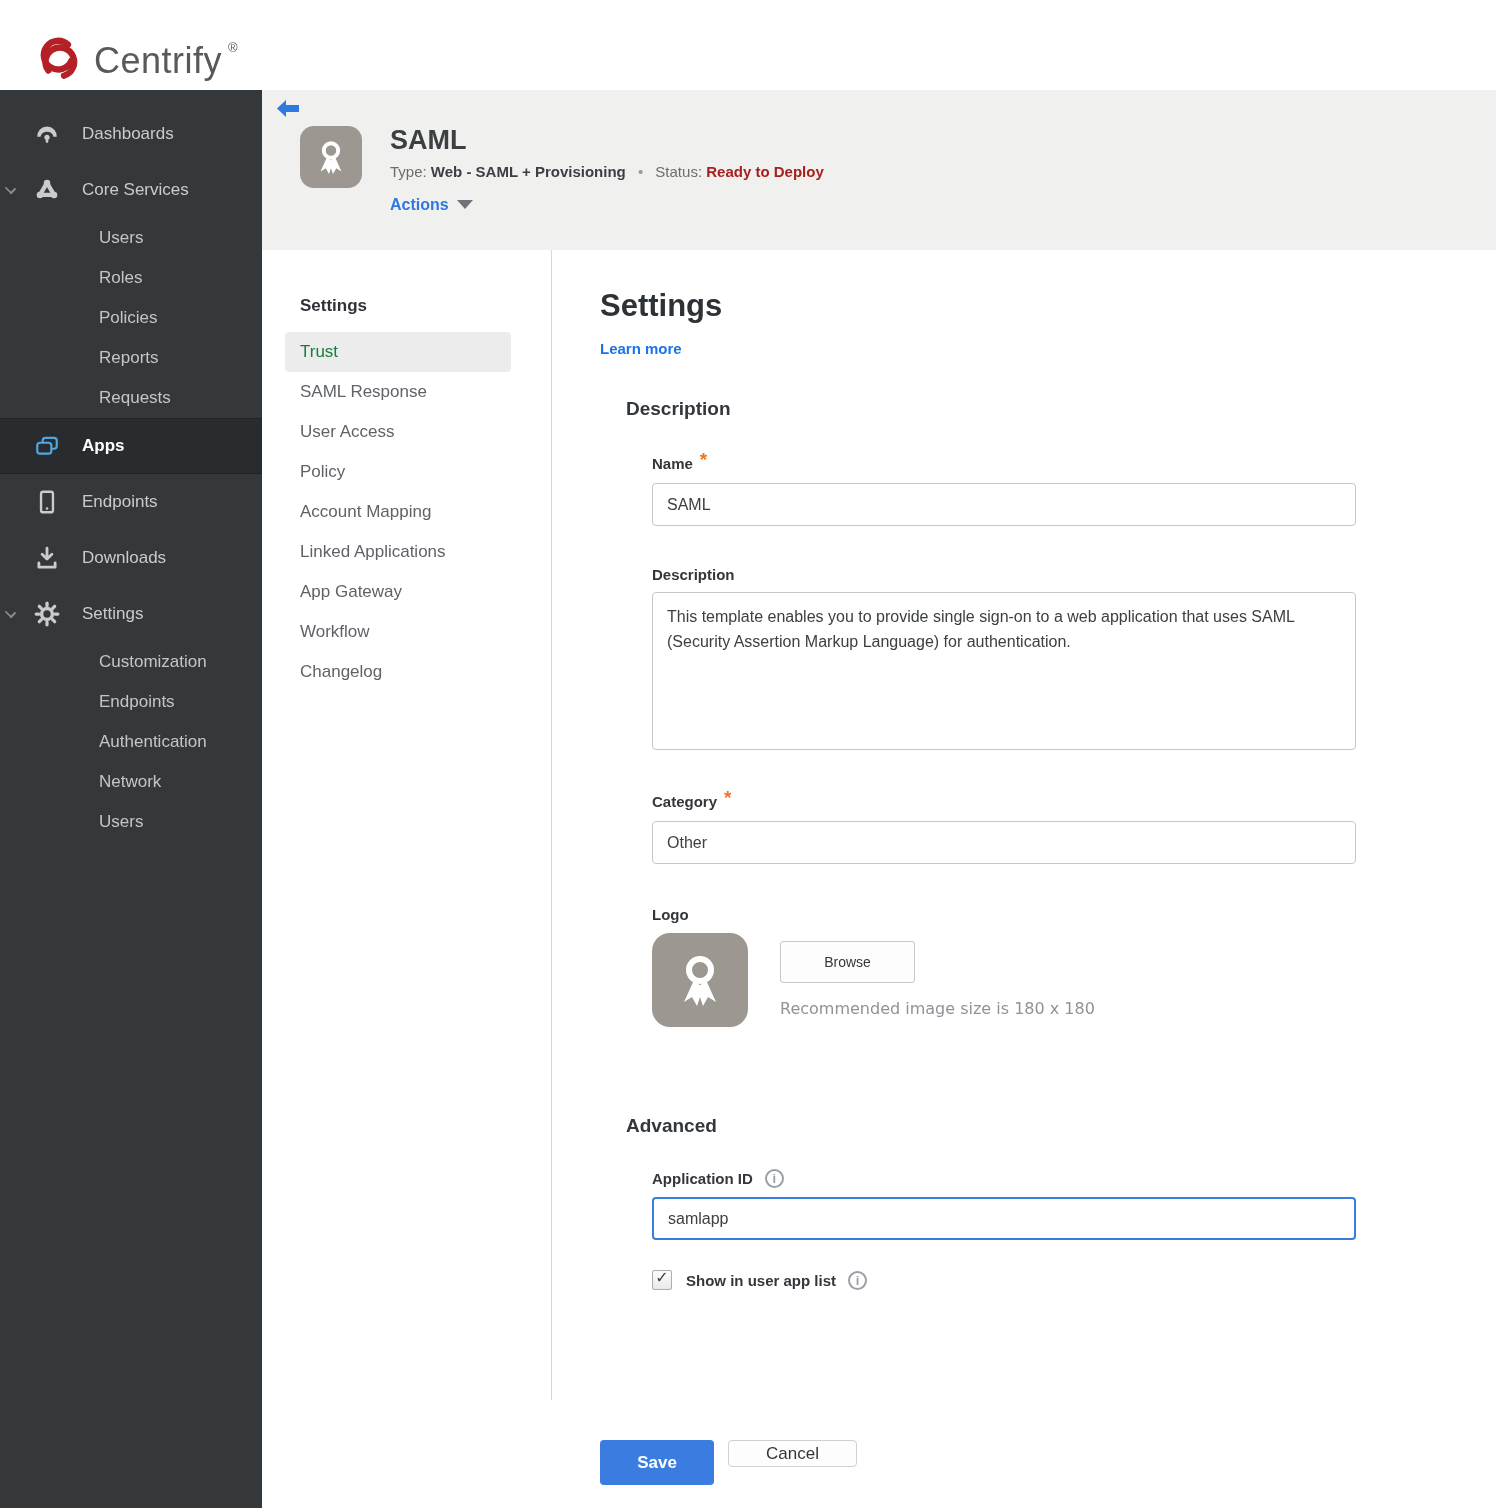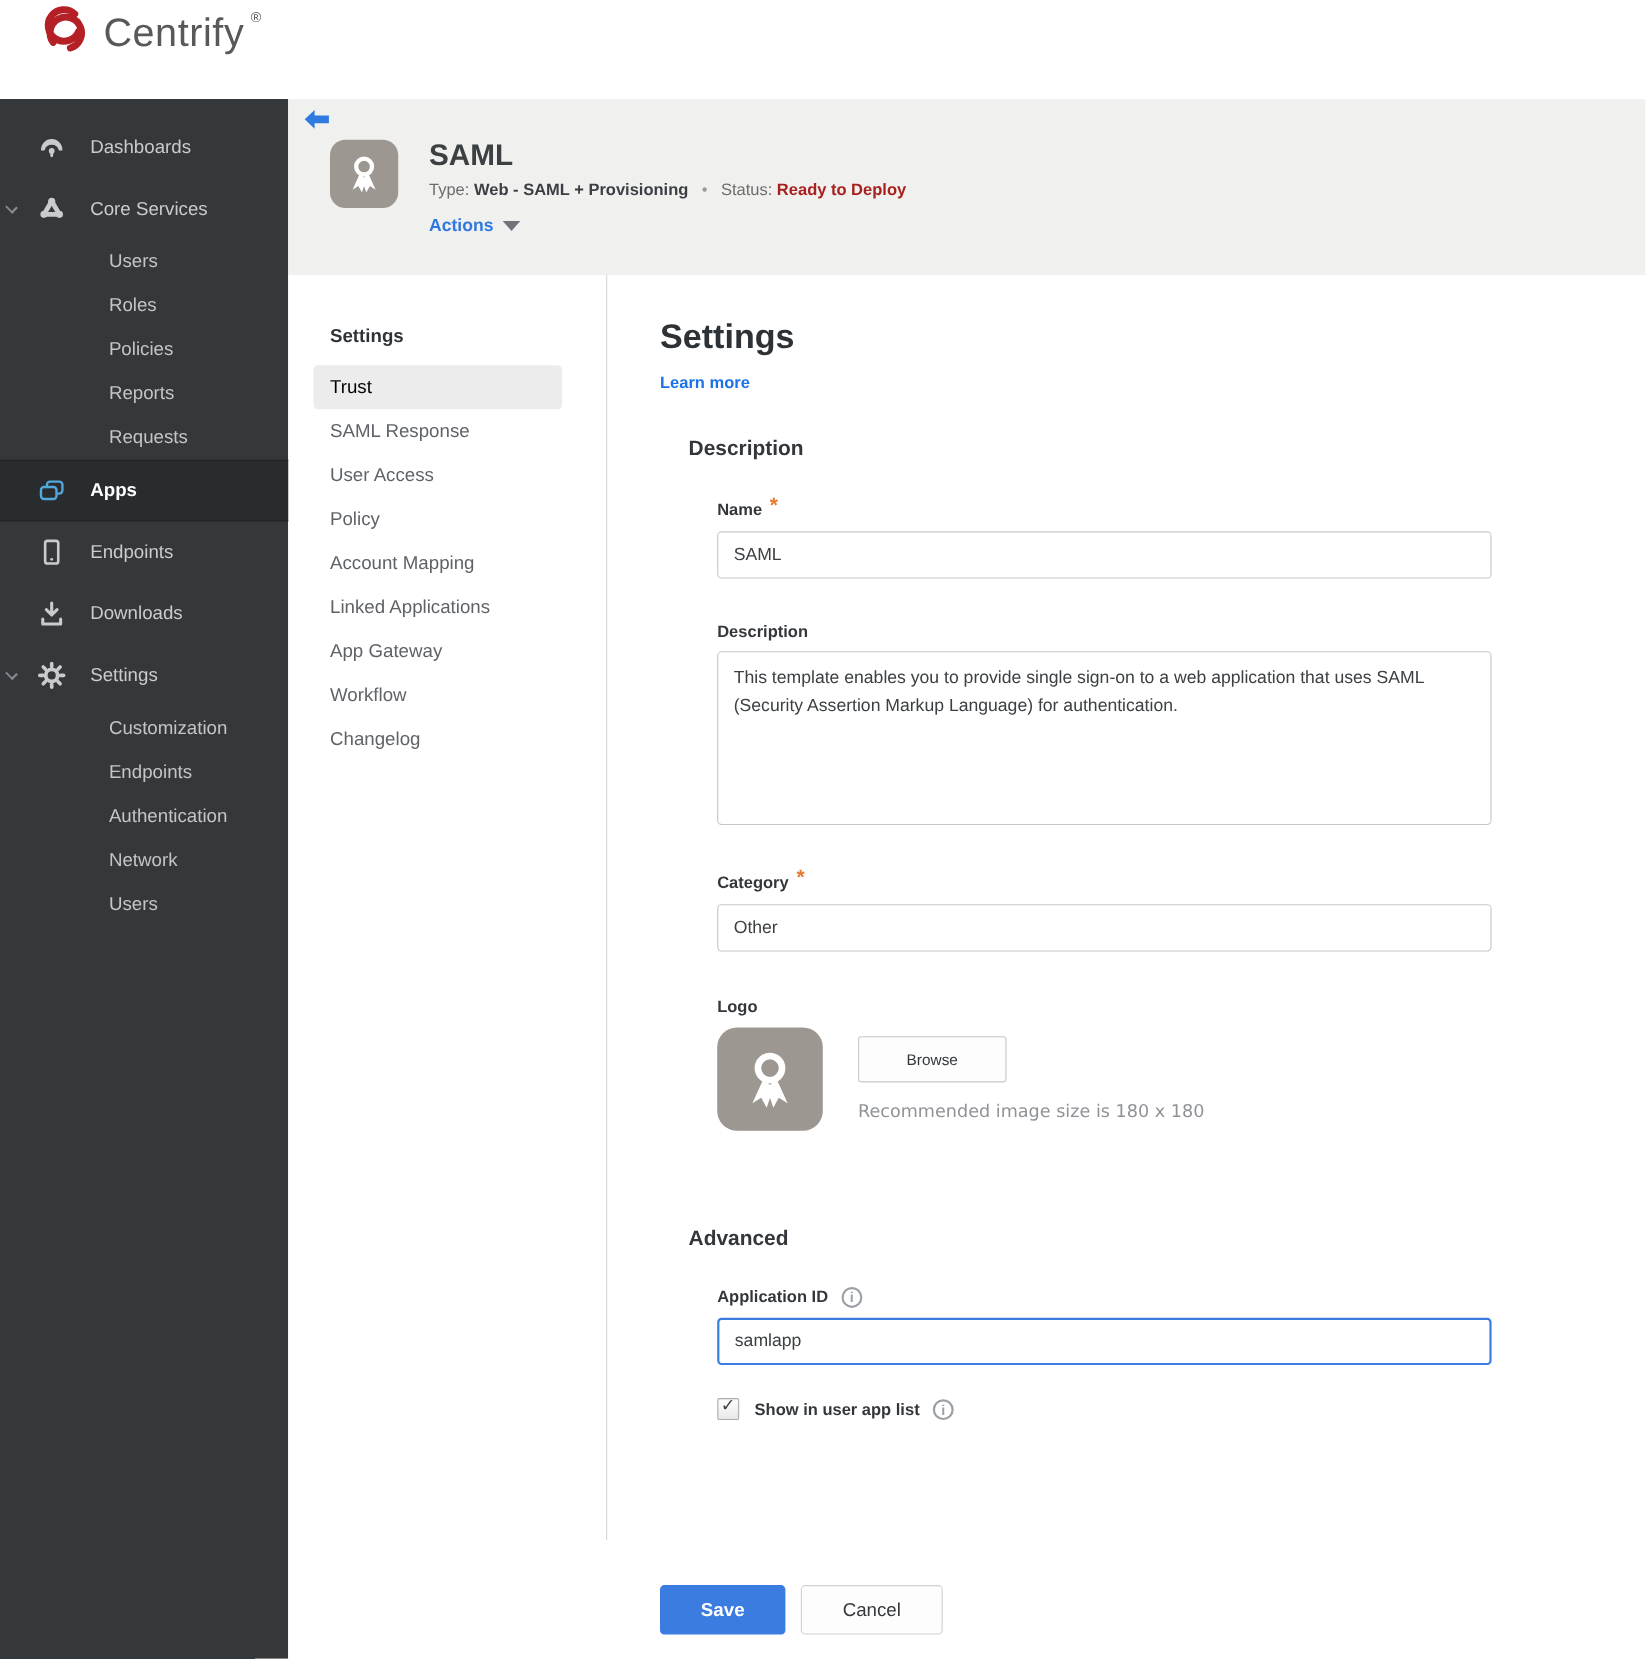--- a/index.html
+++ b/index.html
@@ -5,21 +5,21 @@
   * { margin: 0; padding: 0; box-sizing: border-box; }
   html, body { width: 1496px; height: 1508px; }
   body {
     font-family: "Liberation Sans", "DejaVu Sans", sans-serif;
     background: #ffffff;
     color: #3c4043;
     overflow: hidden;
   }
 
   
-  .topbar { height: 90px; background: #ffffff; display: flex; align-items: flex-start; padding-left: 30px; }
+  .topbar { height: 90px; background: #ffffff; display: flex; align-items: flex-end; padding-left: 30px; }
   .brand { display: flex; align-items: center; gap: 10px; }
   .brand-name { font-size: 36px; font-weight: 500; color: #58595b; letter-spacing: 0.5px; }
   .brand-reg { font-size: 13px; color: #58595b; align-self: flex-start; margin-top: 8px; margin-left: -4px; }
 
   
   .shell { display: flex; height: 1418px; }
 
   
   .sidebar { width: 262px; background: #34383b; flex: none; padding-top: 16px; }
   .nav-item { position: relative; display: flex; align-items: center; height: 56px; cursor: pointer; }
@@ -49,21 +49,21 @@
   .actions-label { font-size: 16px; font-weight: 700; color: #2f78e0; }
   .caret-down { width: 0; height: 0; border-left: 8px solid transparent; border-right: 8px solid transparent; border-top: 9px solid #6f7479; }
 
   
   .content { display: flex; flex: 1; background: #ffffff; }
 
   
   .subnav { width: 290px; flex: none; padding: 46px 0 0 23px; border-right: 1px solid #d8d8d8; height: 1150px; }
   .subnav-heading { font-size: 17px; font-weight: 700; color: #2f3337; margin-left: 15px; margin-bottom: 16px; }
   .subnav-item { height: 40px; display: flex; align-items: center; padding-left: 15px; font-size: 17px; color: #5f6368; border-radius: 4px; width: 226px; cursor: pointer; }
-  .subnav-item.selected { background: #ececec; color: #000000; }
+  .subnav-item.selected { background: #ececec; color: #15803d; }
 
   
   .main { padding: 38px 0 0 48px; }
   .main-title { font-size: 31px; font-weight: 700; color: #2d3237; }
   .learn-more { display: inline-block; margin-top: 16px; font-size: 15px; font-weight: 700; color: #1a73e8; text-decoration: none; cursor: pointer; }
 
   .section-heading { font-size: 19px; font-weight: 700; color: #33373b; margin-left: 26px; }
   .section-desc { margin-top: 40px; }
   .section-adv { margin-top: 88px; }
 
@@ -88,21 +88,21 @@
 
   .info-icon { width: 19px; height: 19px; border: 2px solid #9aa0a6; border-radius: 50%; color: #9aa0a6; font-size: 13px; font-weight: 700; display: inline-flex; align-items: center; justify-content: center; margin-left: 12px; font-style: normal; }
 
   .check-row { margin-top: 30px; display: flex; align-items: center; }
   .checkbox { width: 20px; height: 20px; border: 1px solid #aeaeae; border-radius: 2px; background: linear-gradient(#fefefe, #e9e9e9); display: flex; align-items: center; justify-content: center; cursor: pointer; box-shadow: inset 0 0 1px rgba(0,0,0,0.15); }
   .checkbox .tick { color: #3c4043; font-size: 16px; font-weight: 700; line-height: 1; position: relative; top: -2px; }
   .check-label { margin-left: 14px; font-size: 15px; font-weight: 700; color: #33373b; }
 
   .footer-actions { margin-top: 150px; display: flex; gap: 14px; }
   .save-btn { width: 114px; height: 45px; background: #3a7ce0; border: none; border-radius: 4px; color: #ffffff; font-family: "Liberation Sans", sans-serif; font-size: 17px; font-weight: 700; cursor: pointer; }
-  .cancel-btn { width: 129px; height: 45px; background: #fdfdfd; border: 1px solid #d0d0d0; border-radius: 4px; color: #33373b; font-family: "Liberation Sans", sans-serif; font-size: 17px; cursor: pointer; }
+  .cancel-btn { width: 129px; height: 27px; background: #fdfdfd; border: 1px solid #d0d0d0; border-radius: 4px; color: #33373b; font-family: "Liberation Sans", sans-serif; font-size: 17px; cursor: pointer; }
 </style>
 </head>
 <body>
 
 <div class="topbar">
   <div class="brand">
     <span>
       <svg width="54" height="54" viewBox="0 0 64 64">
         <g fill="none" stroke="#b42025" stroke-width="7.5" stroke-linecap="round">
           <path d="M45 15 A17 17 0 1 0 49 34" transform="rotate(0 32 32)"></path>

